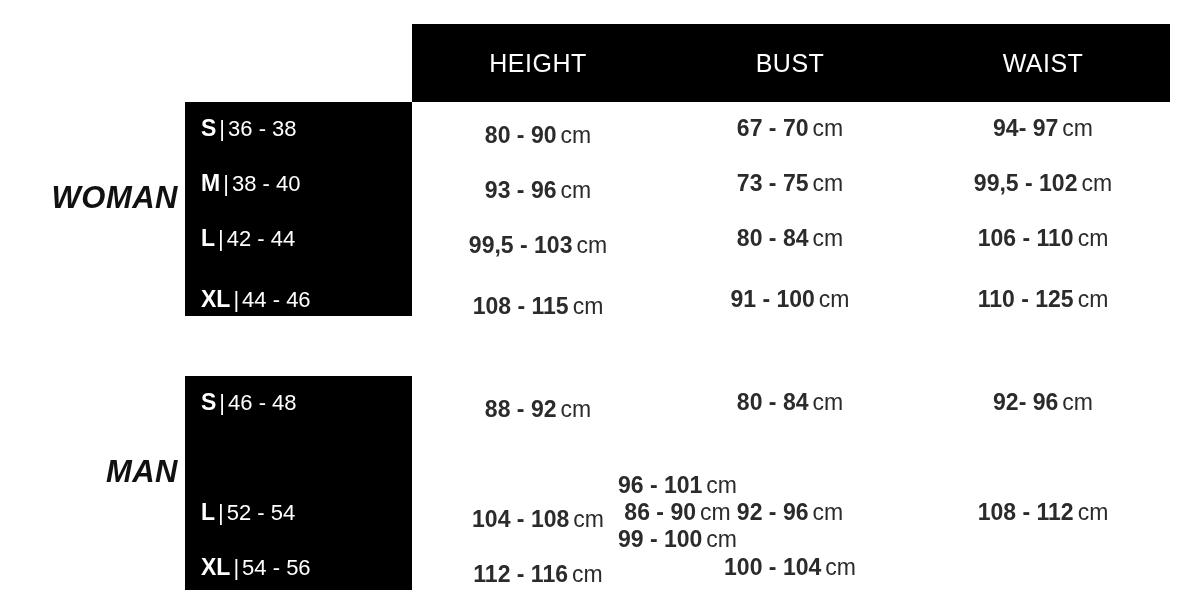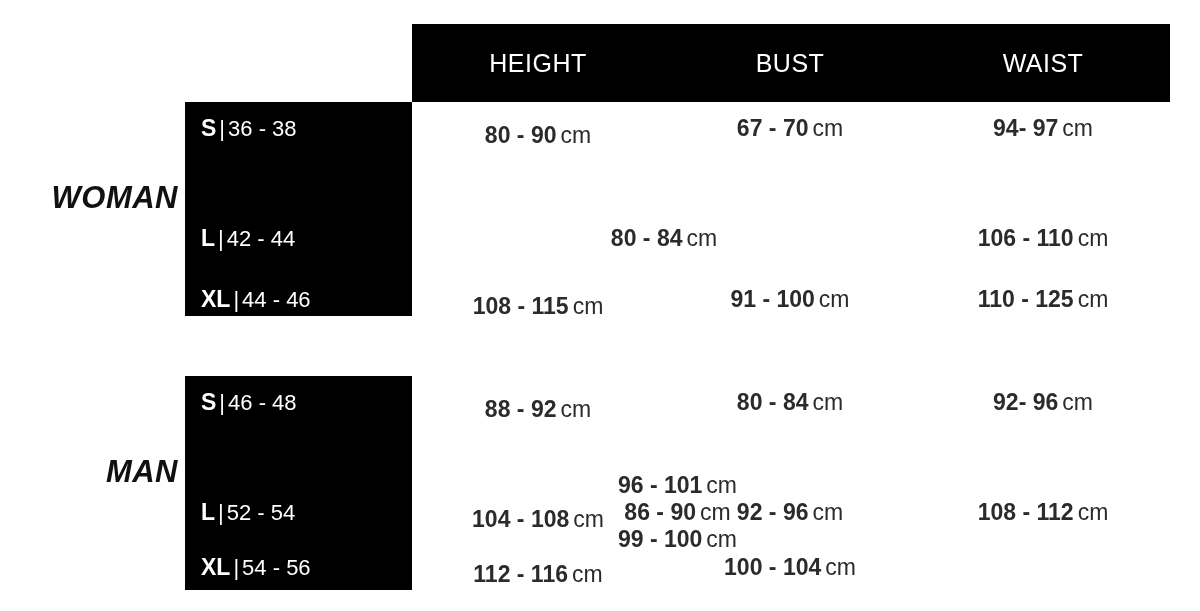--- a/index.html
+++ b/index.html
@@ -137,24 +137,41 @@
       <span class="val">80 - 90</span><span class="unit">cm</span>
     </div>
     <div class="meas-cell m-bust">
       <span class="val">67 - 70</span><span class="unit">cm</span>
     </div>
     <div class="meas-cell m-waist">
       <span class="val">94- 97</span><span class="unit">cm</span>
     </div>
   </div>
 
+  <div class="row" style="top:157px;">
+    <div class="size-cell">
+      <span class="sz">M</span><span class="sep">|</span><span class="rng">38 - 40</span>
+    </div>
+    <div class="meas-cell m-height">
+      <span class="val">93 - 96</span><span class="unit">cm</span>
+    </div>
+    <div class="meas-cell m-bust">
+      <span class="val">73 - 75</span><span class="unit">cm</span>
+    </div>
+    <div class="meas-cell m-waist">
+      <span class="val">99,5 - 102</span><span class="unit">cm</span>
+    </div>
+  </div>
 
   <div class="row" style="top:212px;justify-content:space-between;">
     <div class="size-cell">
       <span class="sz">L</span><span class="sep">|</span><span class="rng">42 - 44</span>
+    </div>
+    <div class="meas-cell m-height">
+      <span class="val">99,5 - 103</span><span class="unit">cm</span>
     </div>
     <div class="meas-cell m-bust">
       <span class="val">80 - 84</span><span class="unit">cm</span>
     </div>
     <div class="meas-cell m-waist">
       <span class="val">106 - 110</span><span class="unit">cm</span>
     </div>
   </div>
 
   <div class="row" style="top:273px;">

